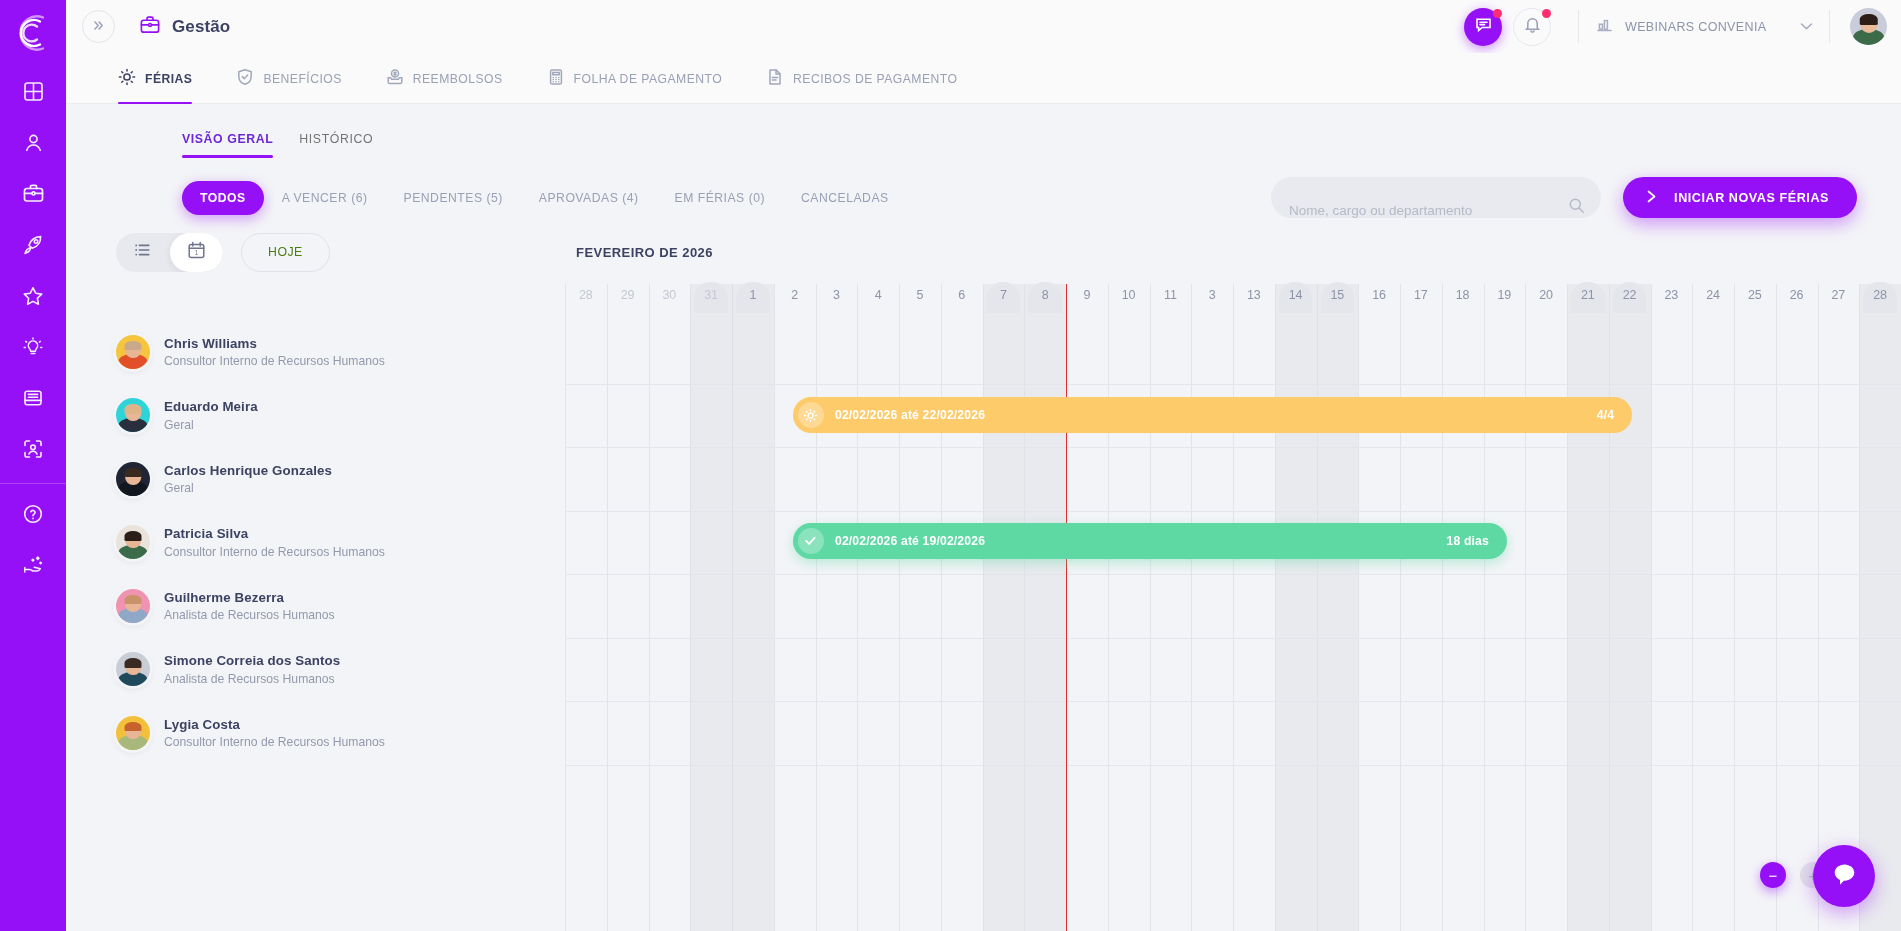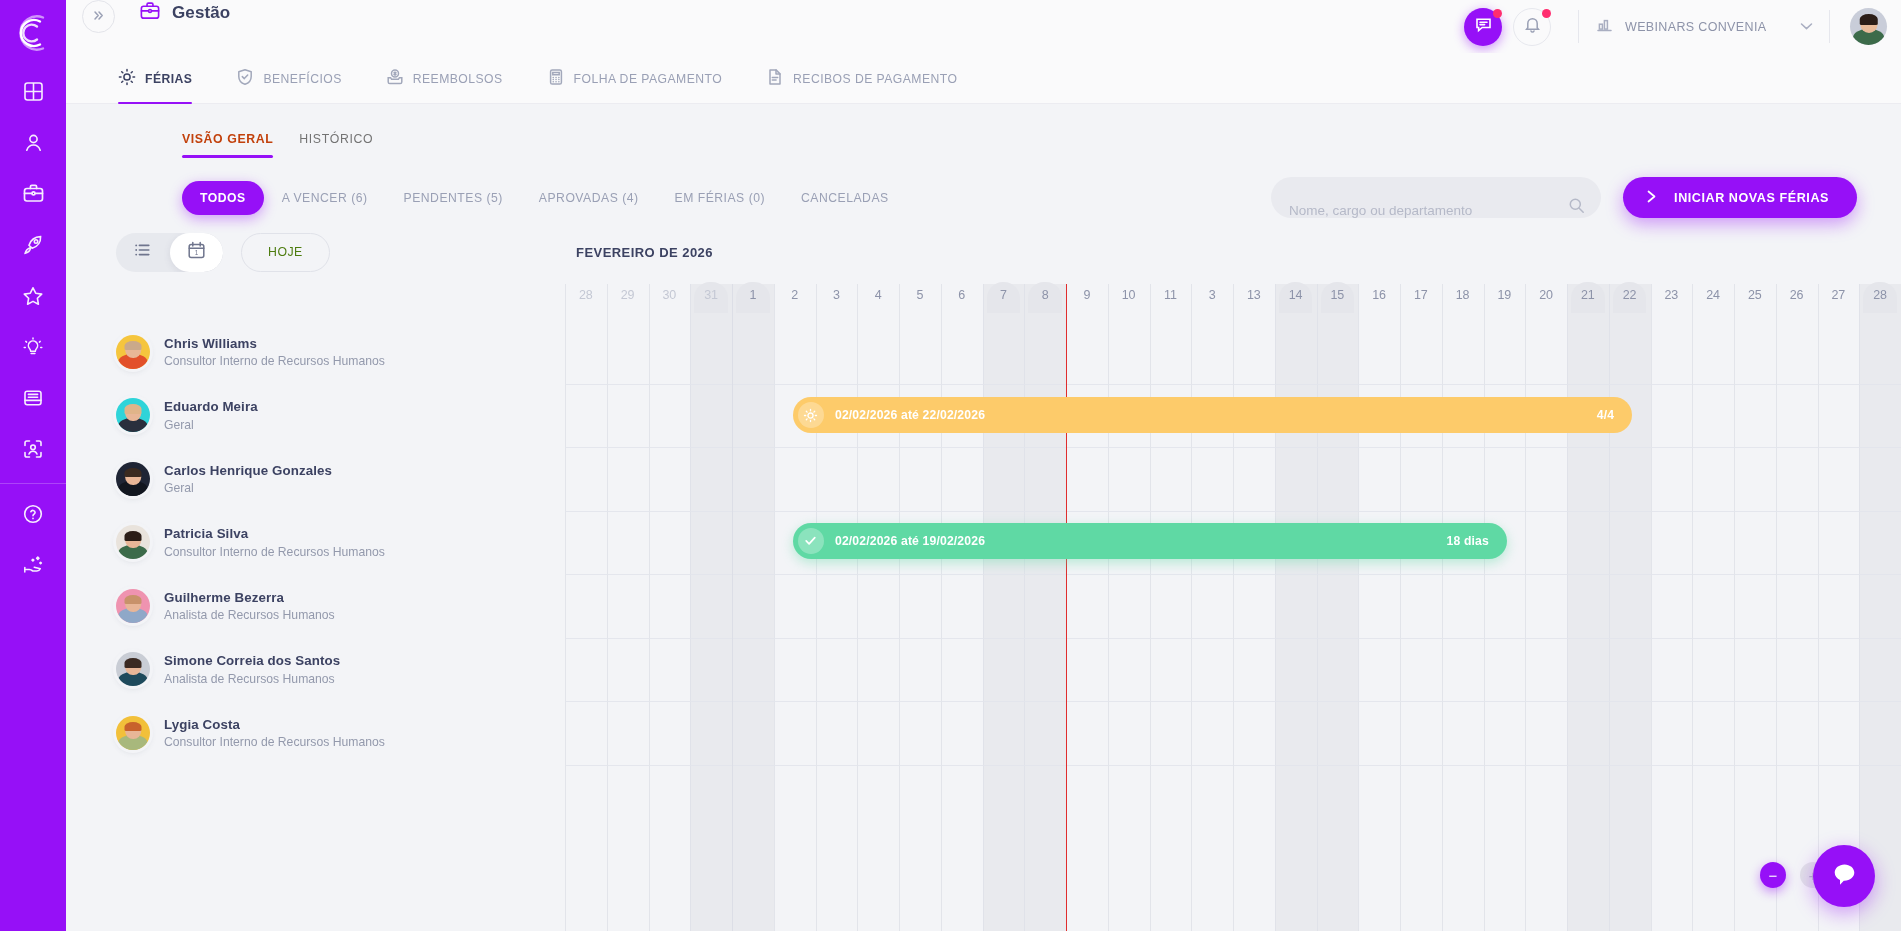--- a/index.html
+++ b/index.html
@@ -26,21 +26,21 @@
     cursor: pointer; opacity: .92;
   }
   .rail-icon svg { display: block; }
   .rail-divider { width: 66px; height: 1px; background: rgba(255,255,255,.22); margin: 9px 0 4px; }
 
   
   .main { flex: 1 1 auto; height: 931px; position: relative; background: #f3f4f7; }
 
   
   .topbar {
-    height: 53px; background: #fafafb; display: flex; align-items: flex-start;
+    height: 53px; background: #fafafb; display: flex; align-items: center;
     padding: 0 0 0 16px; position: relative;
   }
   .collapse-btn {
     width: 33px; height: 33px; border-radius: 50%; border: 1px solid #e3e4ea;
     background: #fafafb; display: flex; align-items: center; justify-content: center;
     color: #9aa0b5; font-size: 13px; cursor: pointer; flex: 0 0 33px;
   }
   .topbar-title-wrap { display: flex; align-items: center; gap: 11px; margin-left: 24px; }
   .topbar-title { font-size: 17px; font-weight: 700; color: #3c4262; letter-spacing: .1px; }
   .topbar-right { margin-left: auto; display: flex; align-items: center; height: 53px; }
@@ -87,21 +87,21 @@
   .beta-badge {
     background: #ff3d78; color: #fff; font-size: 9.5px; font-weight: 700;
     padding: 3px 7px 2px; border-radius: 9px; letter-spacing: .5px; margin-left: 4px;
   }
 
   
   .content { position: relative; height: 827px; }
 
   .subtabs { display: flex; gap: 26px; padding: 28px 0 0 116px; }
   .subtab { font-size: 12.3px; letter-spacing: .6px; color: #737373; cursor: pointer; padding-bottom: 12px; position: relative; }
-  .subtab.active { color: #c2410c; font-weight: 600; }
+  .subtab.active { color: #6d28d9; font-weight: 600; }
   .subtab.active:after {
     content: ""; position: absolute; left: 0; right: 0; bottom: 0;
     height: 3px; background: #9610f7; border-radius: 3px;
   }
 
   .filterrow {
     display: flex; align-items: center; padding: 17px 0 0 116px; height: 62px;
   }
   .pill {
     font-size: 12.2px; letter-spacing: .5px; color: #9aa0b5; cursor: pointer;

